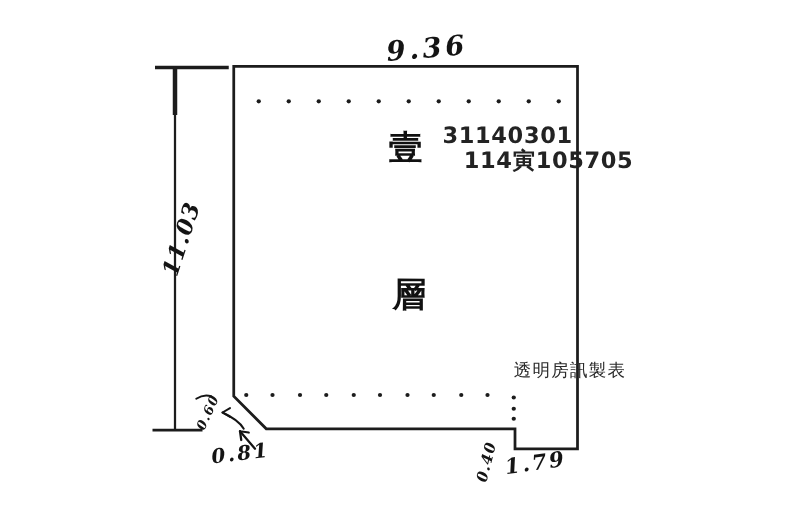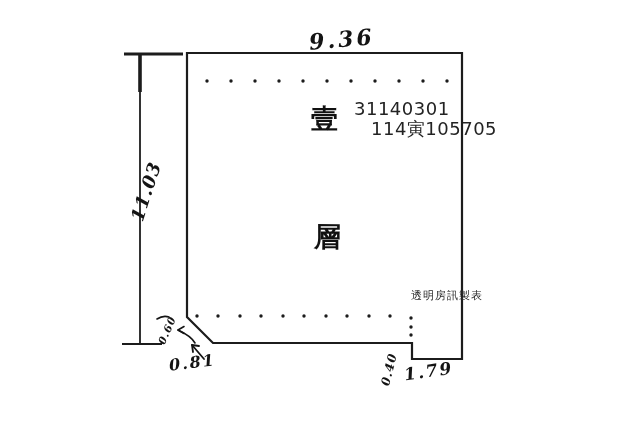--- a/index.html
+++ b/index.html
@@ -19,24 +19,24 @@
   .dim-chamfer{left:169px;top:355px;font-size:16px;letter-spacing:2px;transform:rotate(-7deg);}
   .dim-left-notch{left:151px;top:325px;width:32px;font-size:10.5px;letter-spacing:1px;
             transform:rotate(-66deg);transform-origin:center;text-align:center;}
   .dim-notch-h{left:373px;top:364px;width:32px;font-size:12px;letter-spacing:1px;
             transform:rotate(-76deg);transform-origin:center;text-align:center;}
   .dim-notch-w{left:404px;top:363px;font-size:17px;letter-spacing:2px;transform:rotate(-8deg);}
   .floor-char{font-family:"DejaVu Serif","Liberation Serif",serif;font-weight:700;
             font-size:27px;color:#111;}
   .floor-top{left:311px;top:105px;}
   .floor-bottom{left:314px;top:223px;}
-  .printed{font-size:18px;color:#232323;letter-spacing:0.5px;}
+  .printed{font-size:18px;color:#232323;letter-spacing:0.5px;font-weight:bold;}
   .reg-no{left:354px;top:100px;}
   .case-no{left:371px;top:120px;}
-  .watermark{left:411px;top:290px;font-size:11px;color:#2a2a2a;letter-spacing:1px;}
+  .watermark{left:411px;top:290px;font-size:14px;color:#2a2a2a;letter-spacing:1px;}
 </style>
 </head>
 <body>
 
 <div class="canvas">
 
   <svg width="640" height="421" viewBox="0 0 640 421">
 
     <polygon points="187,53 462,53 462,359 412,359 412,343 213,343 187,317" fill="none" stroke="#1c1c1c" stroke-width="2.2"></polygon>
 

